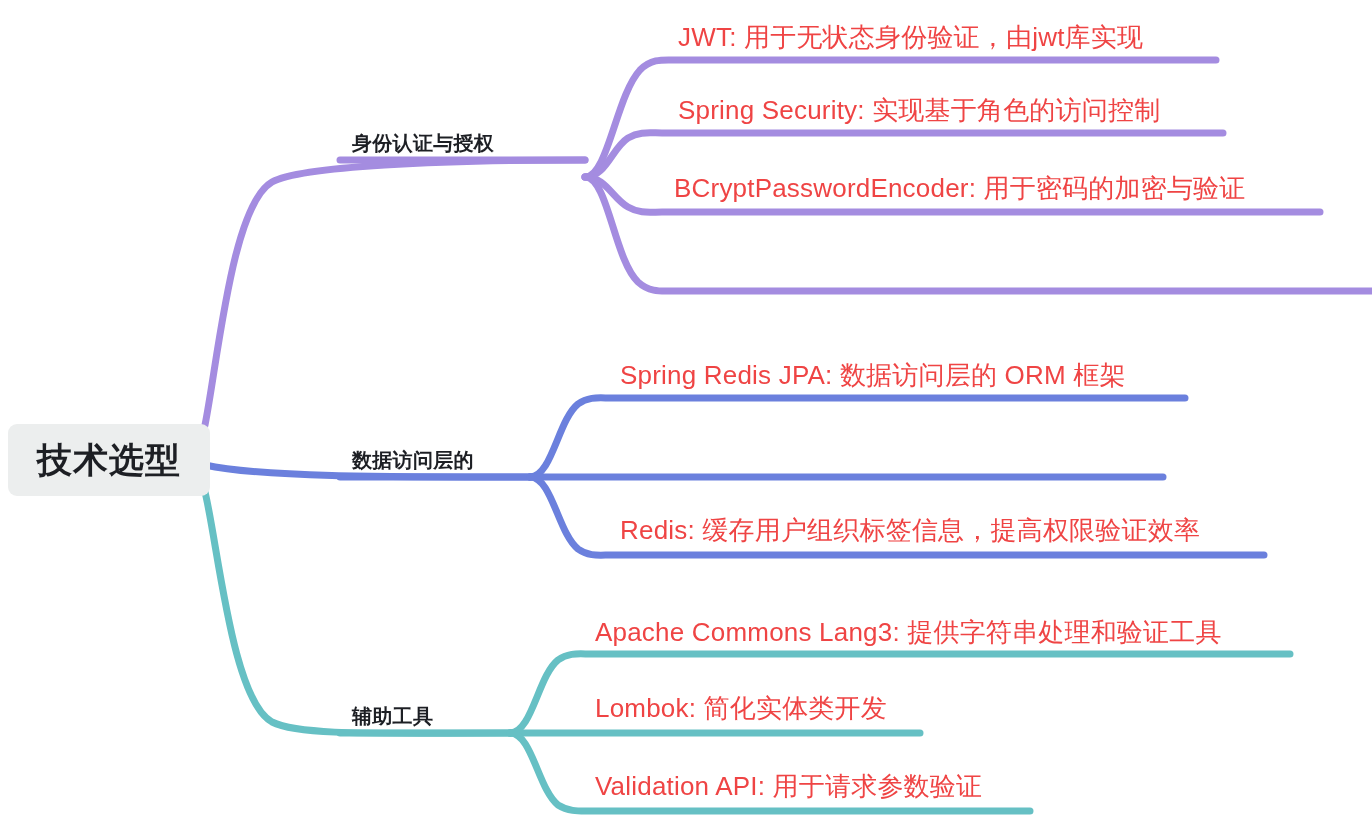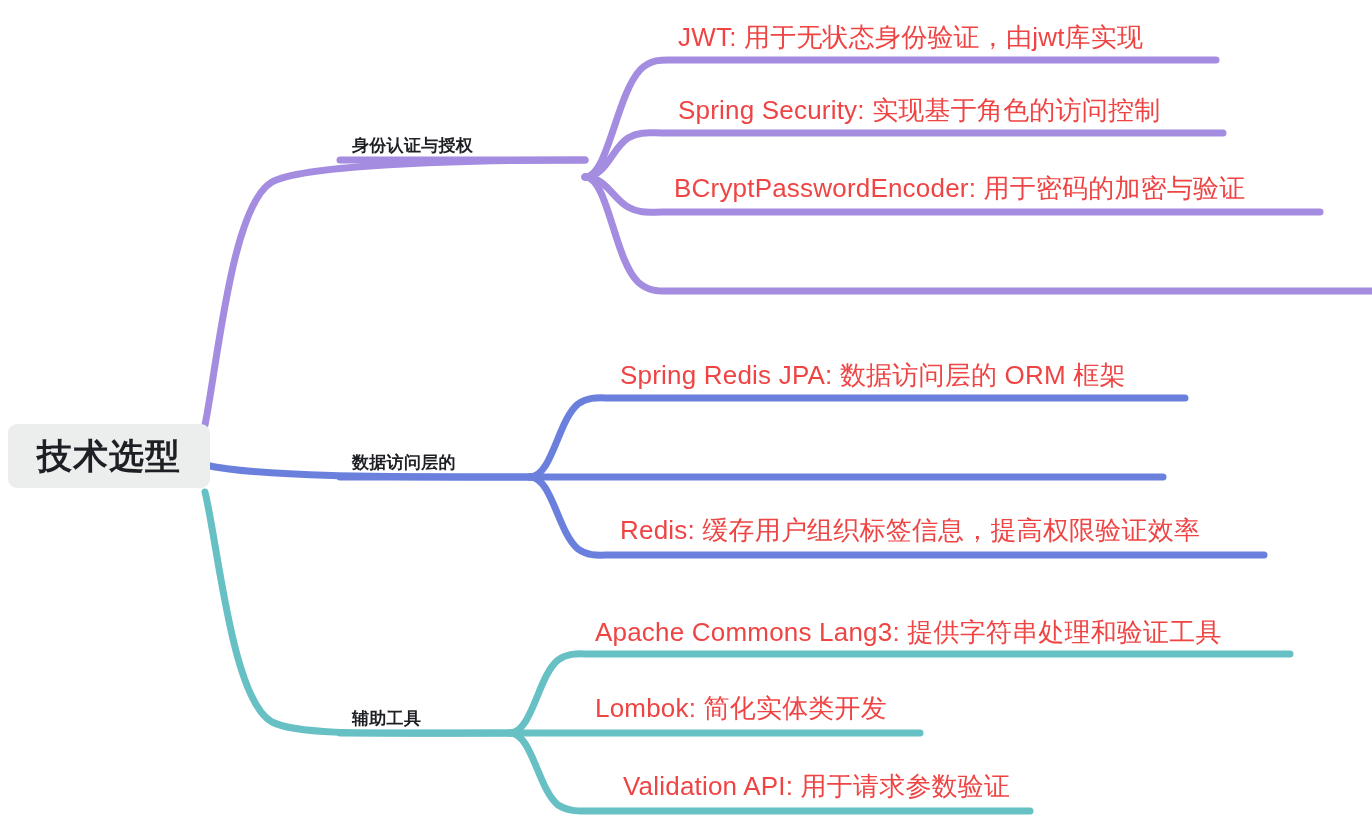--- a/index.html
+++ b/index.html
@@ -26,34 +26,34 @@
   .node {
     position: absolute;
     white-space: nowrap;
     color: #20232a;
   }
   
   .root {
     left: 8px;
     top: 424px;
     width: 202px;
-    height: 64px;
+    height: 72px;
     background: #ECEEEE;
     border-radius: 9px;
     display: flex;
     align-items: center;
     justify-content: center;
     font-size: 35px;
     font-weight: 600;
     letter-spacing: 1px;
     color: #1d1f24;
   }
   
   .topic {
-    font-size: 17px;
+    font-size: 20px;
     font-weight: 700;
     letter-spacing: 0.3px;
     color: #1d1f24;
     transform: translateY(-100%);
   }
   
   .leaf {
     font-size: 26px;
     font-weight: 400;
     letter-spacing: 0.2px;
@@ -114,15 +114,15 @@
 
 
   <div class="node leaf" style="left:620px; top:548px;">Redis: 缓存用户组织标签信息，提高权限验证效率</div>
 
   <div class="node topic" style="left:352px; top:730px;">辅助工具</div>
 
   <div class="node leaf" style="left:595px; top:650px;">Apache Commons Lang3: 提供字符串处理和验证工具</div>
 
   <div class="node leaf" style="left:595px; top:726px;">Lombok: 简化实体类开发</div>
 
-  <div class="node leaf" style="left:595px; top:804px;margin-left:28px;">Validation API: 用于请求参数验证</div>
+  <div class="node leaf" style="left:595px; top:804px;">Validation API: 用于请求参数验证</div>
 
 </div>
 
 </body></html>

